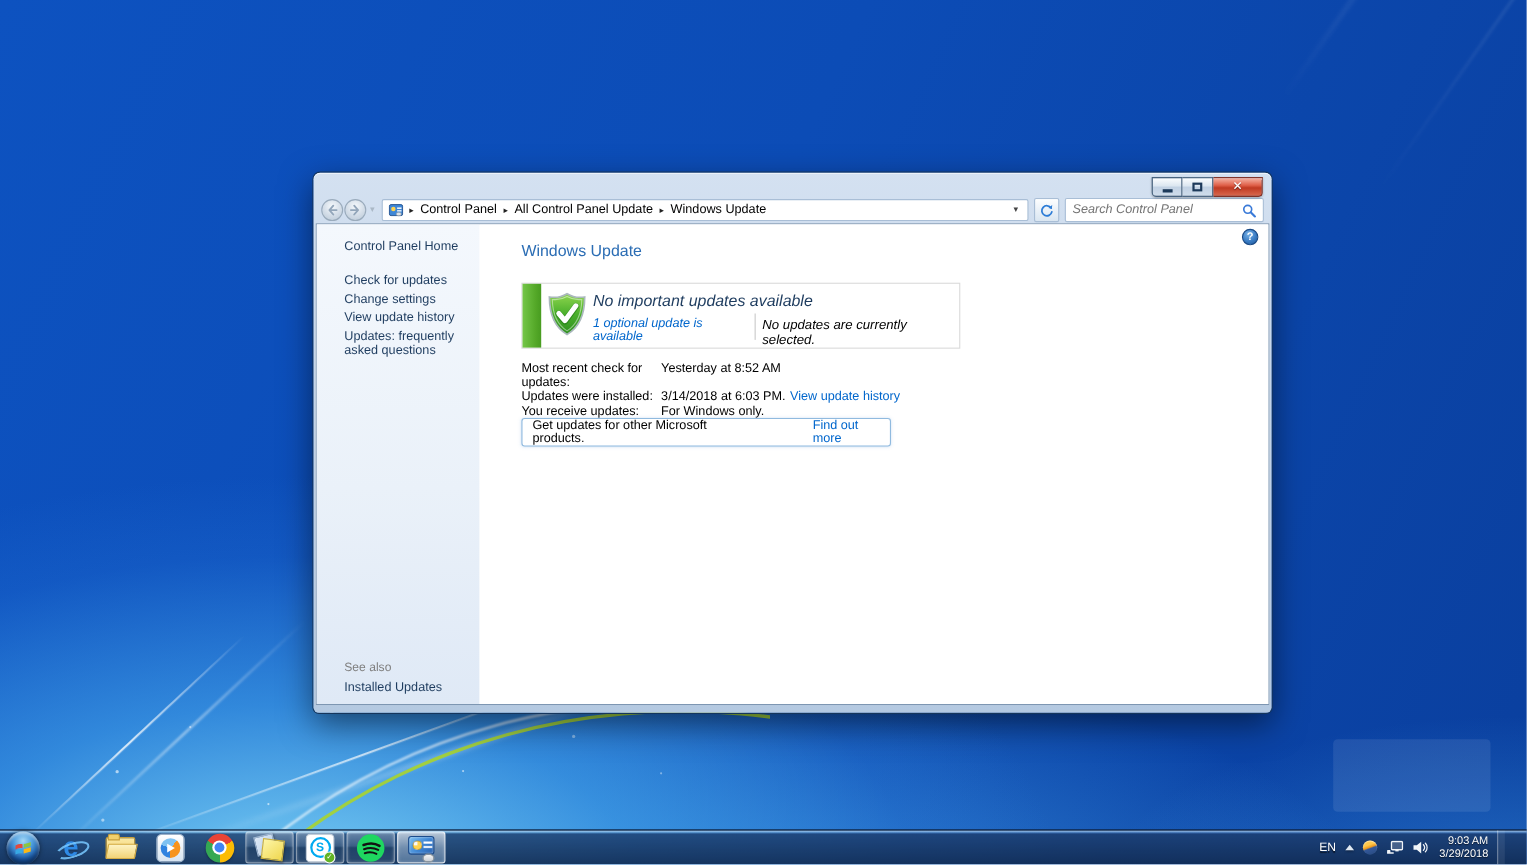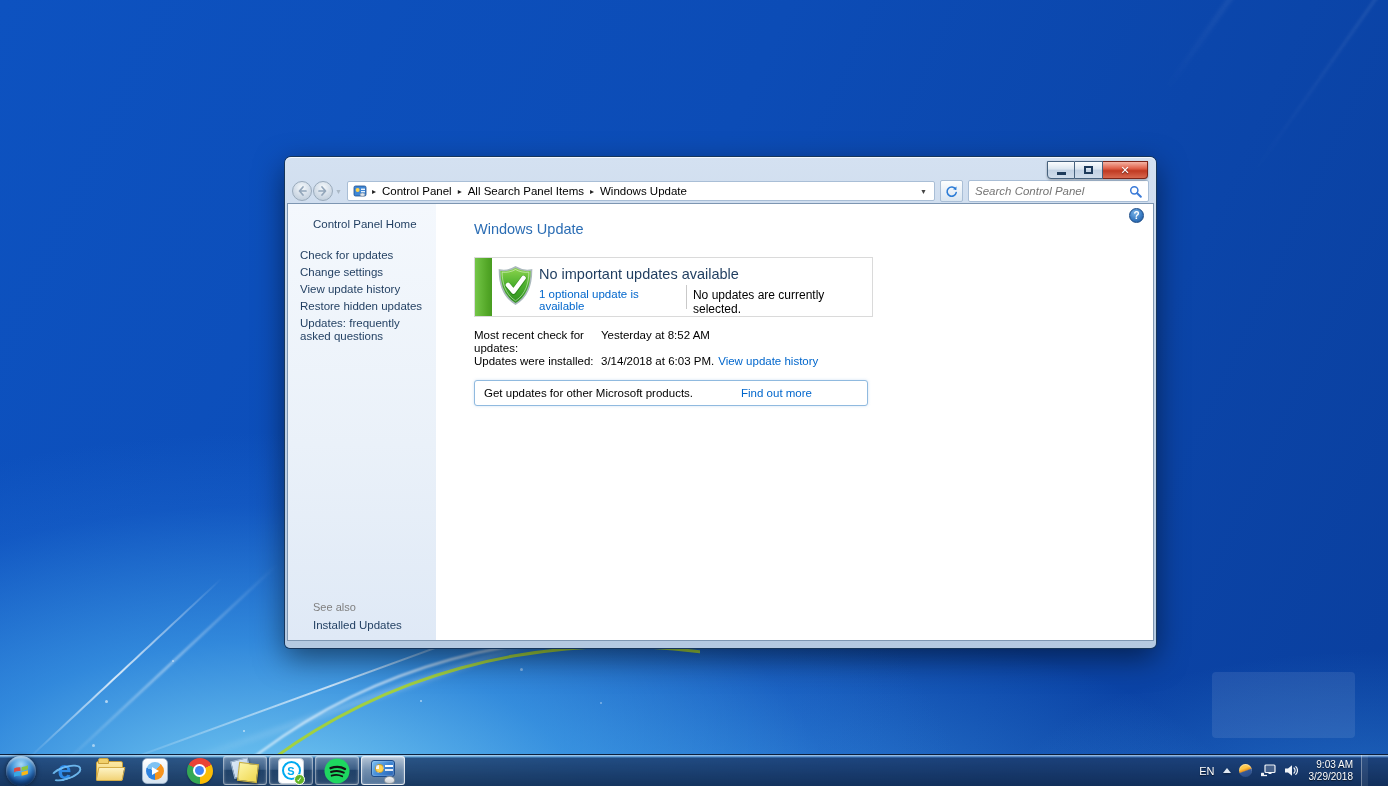--- a/index.html
+++ b/index.html
@@ -63,48 +63,48 @@
     display:flex; align-items:center; padding:0 6px; gap:20px; }
   .searchbox input { border:none; outline:none; flex:1; min-width:0; font-family:inherit;
     font-size:11.5px; font-style:italic; color:#6e6e6e; background:transparent; }
 
   
   .client { display:flex; height:438px; border:1px solid #7d96b2; background:#fff; }
   .sidebar { width:148px; position:relative; padding-top:12px;
     background:linear-gradient(180deg,#f4f8fd 0%, #eaf1f9 55%, #dfe9f6 100%); }
   .sb-home { padding:2px 8px 2px 25px; font-size:11.5px; color:#1e3c5f; cursor:default; }
   .sb-tasks { margin-top:15px; }
-  .sb-task { padding:2px 12px 2px 12px; font-size:11.5px; line-height:13px; color:#1e3c5f; cursor:default; }
+  .sb-task { padding:2px 12px 2px 25px; font-size:11.5px; line-height:13px; color:#1e3c5f; cursor:default; }
   .sb-seealso { position:absolute; left:25px; bottom:27px; font-size:11px; color:#7f7f7f; }
   .sb-installed { position:absolute; left:25px; bottom:9px; font-size:11.5px; color:#1e3c5f; cursor:default; }
 
   .main { flex:1; background:#fff; position:relative; }
   .help-btn { position:absolute; top:4px; right:9px; width:15px; height:15px; border-radius:50%;
     background:radial-gradient(circle at 40% 30%, #7ab4e8 0%, #3a7cc4 55%, #1d5494 100%);
     border:1px solid #1a4a86; color:#fff; font-size:10px; font-weight:bold;
     display:flex; align-items:center; justify-content:center; }
   .page-title { position:absolute; left:38px; top:17px; font-size:14.5px; color:#2b6db4; }
 
   .status-box { position:absolute; left:38px; top:53px; width:399px; height:60px;
     border:1px solid #dadada; display:flex; background:#fff; }
   .green-bar { width:17px; background:linear-gradient(90deg,#74c648 0%, #54a828 70%, #489c20 100%); }
   .shield-wrap { width:47px; display:flex; justify-content:center; padding-top:7px; }
-  .status-col { flex:1; padding-top:8px; }
+  .status-col { flex:1; padding-top:8px;font-style:italic; }
   .headline { font-size:14.5px; color:#1e3c5f; }
   .status-row { display:flex; align-items:flex-start; margin-top:6px; }
   .optional-link { width:150px; font-size:11.5px; color:#0066cc; cursor:pointer; }
   .v-divider { border-left:1px solid #c9c9c9; height:24px; margin-top:-3px; }
   .selection-note { margin-left:6px; font-size:12px; color:#000; }
 
   .details { position:absolute; left:38px; top:125px; font-size:11.5px; color:#000; }
   .d-row { display:flex; line-height:13px; }
   .d-label { width:127px; }
   .d-link { color:#0066cc; margin-left:4px; cursor:pointer; }
 
-  .promo-box { position:absolute; left:38px; top:176px; width:394px; height:26px;
+  .promo-box { position:absolute; left:38px; top:176px; width:336px; height:26px;
     border:1px solid #90badf; border-radius:3px; background:#fff;
     display:flex; align-items:center; padding-left:9px; gap:4px; font-size:11.5px;
     box-shadow:0 0 3px rgba(120,170,220,.35); }
   .promo-link { color:#0066cc; cursor:pointer;padding-left:44px; }
 
   
   .taskbar { position:absolute; left:0; bottom:0; width:1388px; height:32px; display:flex; align-items:center;
     background:linear-gradient(180deg, rgba(200,225,245,.85) 0px, rgba(110,150,190,.45) 2px, rgba(28,58,105,.78) 3px, rgba(16,40,78,.88) 100%);
     border-top:1px solid rgba(8,20,40,.65); z-index:10; }
   .start-btn { width:42px; height:32px; display:flex; align-items:center; justify-content:center; }
@@ -249,21 +249,21 @@
           <rect x="1" y="2" width="12" height="10" rx="1.5" fill="#3f87d6" stroke="#1c4c8c" stroke-width="0.8"></rect>
           <circle cx="4.6" cy="6" r="2" fill="#ffd34e"></circle>
           <rect x="8" y="4.6" width="4" height="1.3" fill="#fff"></rect>
           <rect x="8" y="7" width="4" height="1.3" fill="#e8f2fc"></rect>
           <ellipse cx="9.5" cy="10.6" rx="2.4" ry="1.6" fill="#dfe3e8" stroke="#8d969e" stroke-width="0.5"></ellipse>
         </svg>
         <div class="crumbs">
           <span class="crumb-sep">▸</span>
           <span class="crumb">Control Panel</span>
           <span class="crumb-sep">▸</span>
-          <span class="crumb">All Search Panel Items</span>
+          <span class="crumb">All Control Panel Update</span>
           <span class="crumb-sep">▸</span>
           <span class="crumb">Windows Update</span>
         </div>
         <div class="addr-spacer"></div>
         <span class="addr-dd">▼</span>
       </div>
 
       <div class="refresh-btn">
         <svg width="13" height="13" viewBox="0 0 13 13">
           <path d="M10.6 4.2 A4.6 4.6 0 1 0 11.2 7.6" stroke="#2c7cd6" stroke-width="1.6" fill="none" stroke-linecap="round"></path>
@@ -281,21 +281,20 @@
     </div>
 
     <div class="client">
 
       <div class="sidebar">
         <div class="sb-home">Control Panel Home</div>
         <div class="sb-tasks">
           <div class="sb-task">Check for updates</div>
           <div class="sb-task">Change settings</div>
           <div class="sb-task">View update history</div>
-          <div class="sb-task">Restore hidden updates</div>
           <div class="sb-task">Updates: frequently asked questions</div>
         </div>
         <div class="sb-seealso">See also</div>
         <div class="sb-installed">Installed Updates</div>
       </div>
 
       <div class="main">
         <div class="help-btn">?</div>
         <div class="page-title">Windows Update</div>
 
@@ -328,20 +327,24 @@
 
         <div class="details">
           <div class="d-row">
             <span class="d-label">Most recent check for updates:</span>
             <span class="d-value">Yesterday at 8:52 AM</span>
           </div>
           <div class="d-row">
             <span class="d-label">Updates were installed:</span>
             <span class="d-value">3/14/2018 at 6:03 PM.</span>
             <span class="d-link">View update history</span>
+          </div>
+          <div class="d-row">
+            <span class="d-label">You receive updates:</span>
+            <span class="d-value">For Windows only.</span>
           </div>
         </div>
 
         <div class="promo-box">
           <span>Get updates for other Microsoft products.</span>
           <span class="promo-link">Find out more</span>
         </div>
       </div>
     </div>
   </div>

